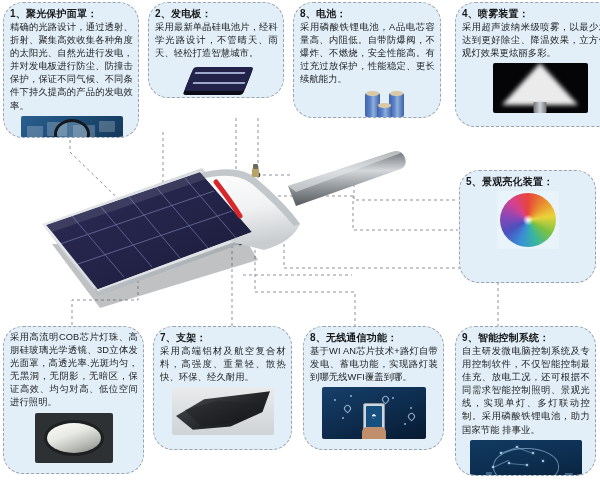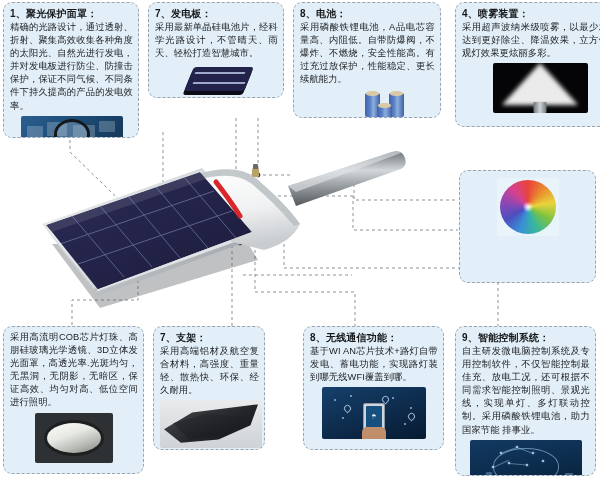--- a/index.html
+++ b/index.html
@@ -16,21 +16,21 @@
 
   
   .product{position:absolute;left:0;top:140px;width:470px;height:180px;}
 
   
   .panel{
     position:absolute;
     box-sizing:border-box;
     background:#e2eff8;
     border:1px dashed #9aa3ab;
-    border-radius:9px;
+    border-radius:20px;
     padding:4px 5px 4px 6px;
     overflow:hidden;
   }
   .panel .ttl{
     font-size:10px;
     font-weight:bold;
     color:#16181a;
     line-height:13px;
     letter-spacing:.2px;
     margin:0 0 1px 0;
@@ -260,21 +260,21 @@
       <div class="blk" style="left:26px;top:6px;width:20px;height:14px;"></div>
       <div class="blk" style="left:52px;top:9px;width:22px;height:15px;"></div>
       <div class="blk" style="left:78px;top:5px;width:16px;height:11px;"></div>
 
       <div class="ring" style="left:33px;top:3px;width:30px;height:24px;"></div>
 
     </div>
   </div>
 
   <div class="panel" style="left:148px;top:2px;width:136px;height:96px;">
-    <div class="ttl">7、发电板：</div>
+    <div class="ttl">2、发电板：</div>
     <div class="body">采用最新单晶硅电池片，经科学光路设计，不管晴天、雨天、轻松打造智慧城市。</div>
     <div class="thumb art-cell" style="width:124px;height:36px;">
       <div class="slab" style="left:34px;top:4px;width:60px;height:24px;"></div>
       <div class="shine" style="left:40px;top:9px;width:50px;height:2px;"></div>
       <div class="shine" style="left:38px;top:19px;width:52px;height:2px;"></div>
     </div>
   </div>
 
   <div class="panel" style="left:293px;top:2px;width:148px;height:116px;">
     <div class="ttl">8、电池：</div>
@@ -292,34 +292,35 @@
   <div class="panel" style="left:455px;top:2px;width:169px;height:125px;">
     <div class="ttl">4、喷雾装置：</div>
     <div class="body">采用超声波纳米级喷雾，以最少水量达到更好除尘、降温效果，立方体景观灯效果更炫丽多彩。</div>
     <div class="thumb art-mist" style="width:95px;height:50px;">
       <div class="cone" style="top:0px;"></div>
       <div class="noz" style="bottom:0px;width:13px;height:11px;"></div>
     </div>
   </div>
 
   <div class="panel" style="left:459px;top:170px;width:137px;height:113px;">
+    <div class="ttl">5、景观亮化装置：</div>
     <div class="thumb art-wheel" style="width:62px;height:58px;">
       <div class="disc" style="left:3px;top:2px;width:56px;height:54px;"></div>
     </div>
   </div>
 
   <div class="panel" style="left:3px;top:326px;width:141px;height:148px;">
     <div class="body">采用高流明COB芯片灯珠、高朋硅玻璃光学透镜、3D立体发光面罩，高透光率.光斑均匀，无黑洞，无阴影，无暗区，保证高效、均匀对高、低位空间进行照明。</div>
     <div class="thumb art-cob" style="width:78px;height:50px;">
       <div class="lensedge" style="left:9px;top:7px;width:60px;height:36px;"></div>
       <div class="lens" style="left:12px;top:10px;width:54px;height:30px;"></div>
     </div>
   </div>
 
-  <div class="panel" style="left:153px;top:326px;width:112px;height:124px;">
+  <div class="panel" style="left:153px;top:326px;width:139px;height:124px;">
     <div class="ttl">7、支架：</div>
     <div class="body">采用高端铝材及航空复合材料，高强度、重量轻、散热快、环保、经久耐用。</div>
     <div class="thumb art-brk" style="width:102px;height:48px;">
       <div class="wing" style="left:4px;top:4px;width:94px;height:40px;"></div>
       <div class="wing2" style="left:10px;top:10px;width:80px;height:32px;"></div>
     </div>
   </div>
 
   <div class="panel" style="left:303px;top:326px;width:141px;height:124px;">
     <div class="ttl">8、无线通信功能：</div>

